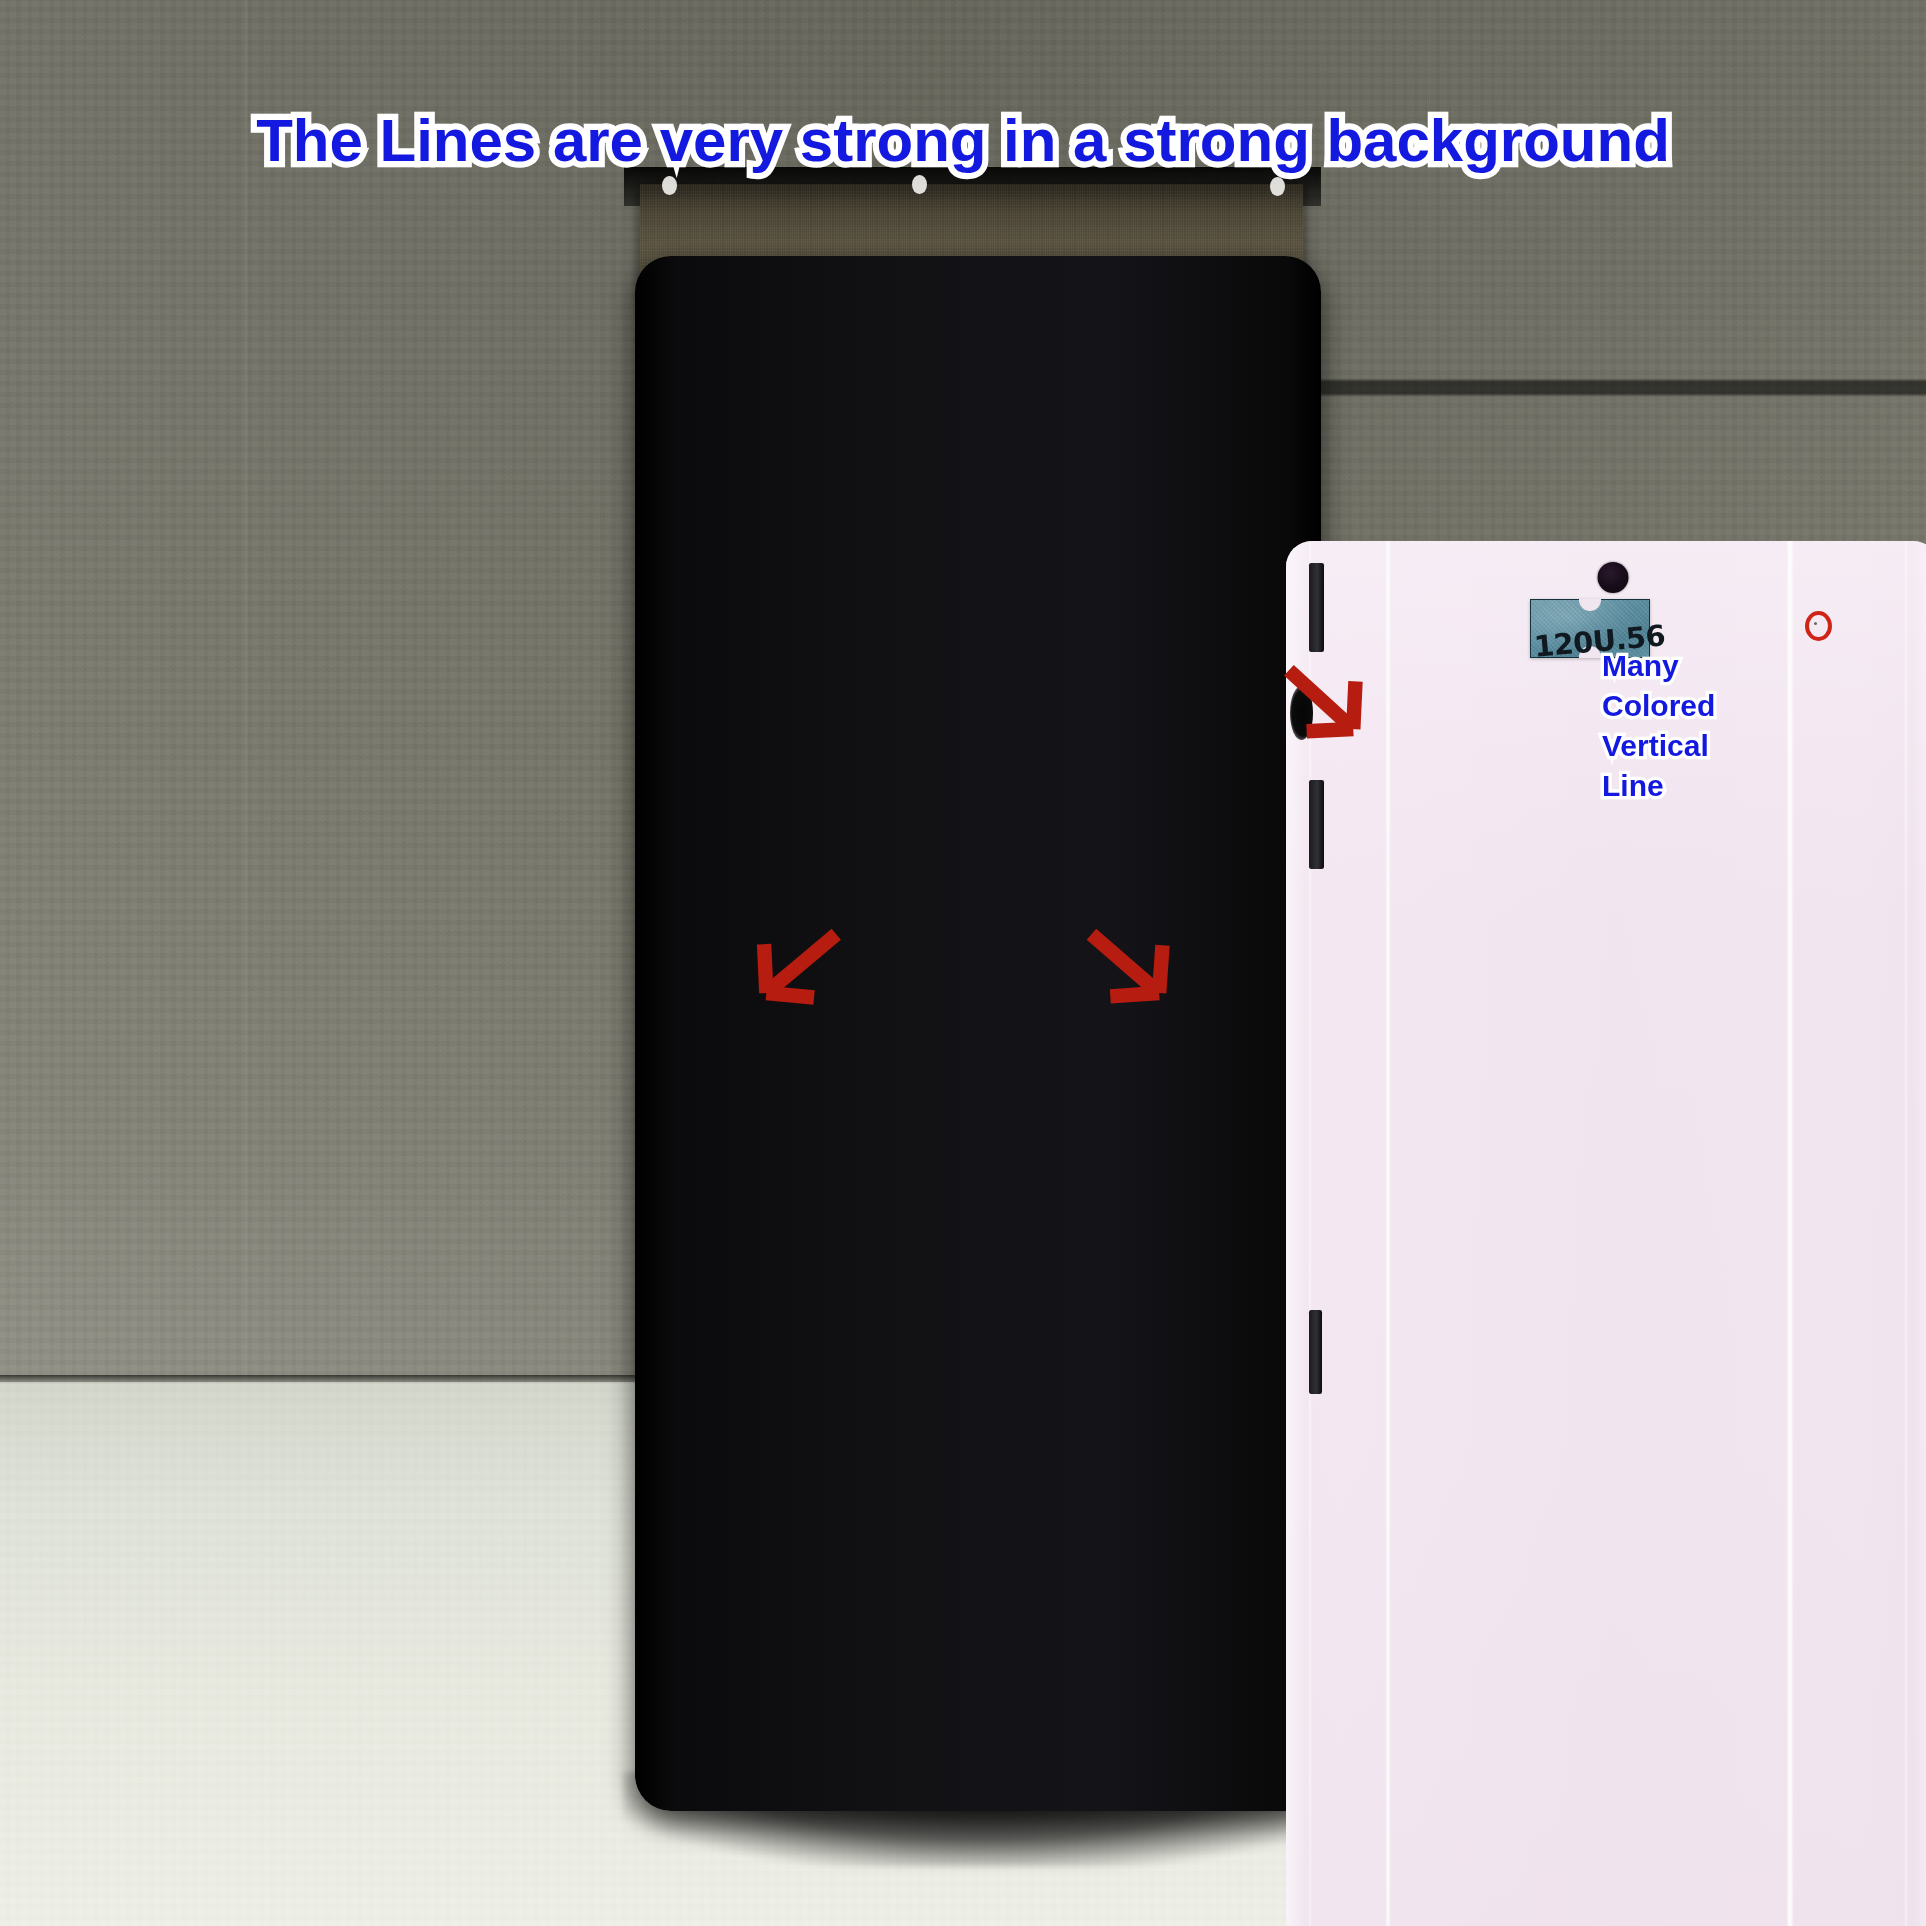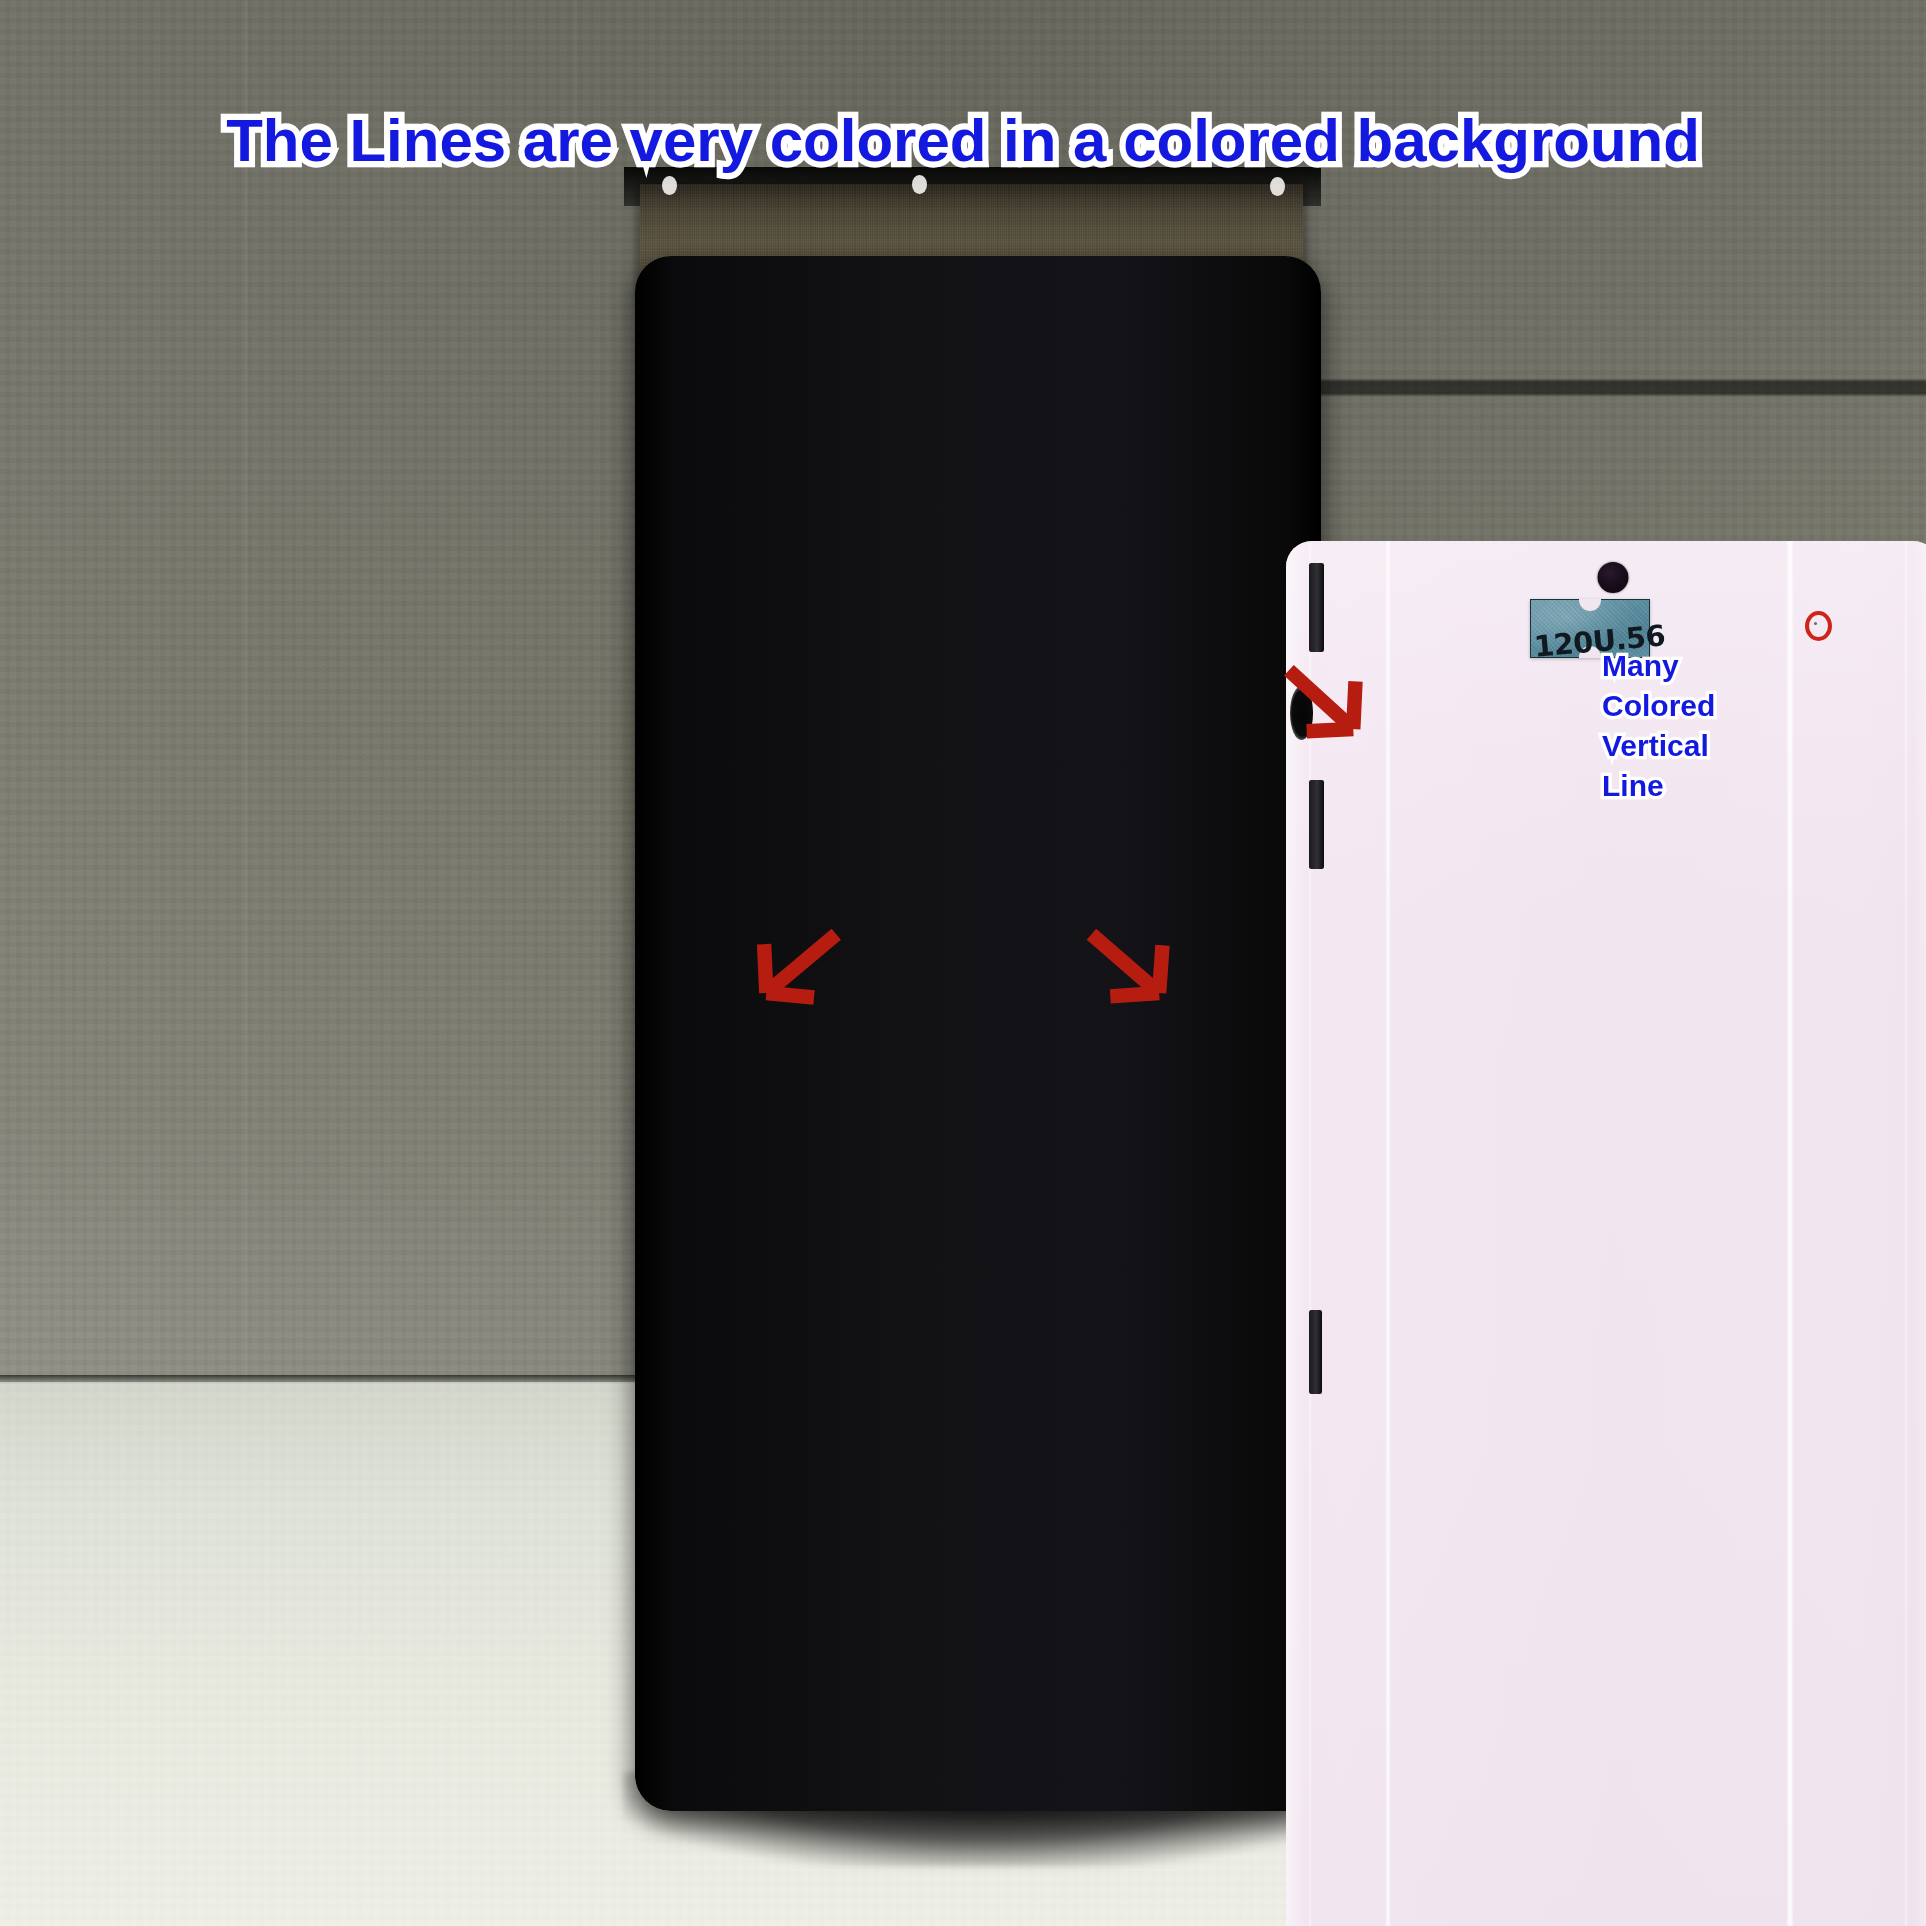--- a/index.html
+++ b/index.html
@@ -258,16 +258,16 @@
   </svg>
 
   <svg class="arrow" style="left:1081px;top:922px;" width="123" height="111" viewBox="0 0 220 200">
     <g stroke="#b71c10" stroke-width="26" fill="none" stroke-linecap="butt">
       <line x1="18" y1="22" x2="140" y2="128"></line>
       <line x1="140" y1="128" x2="52" y2="134"></line>
       <line x1="140" y1="128" x2="146" y2="42"></line>
     </g>
   </svg>
 
-  <div class="title">The Lines are very colored in a colored background</div>
+  <div class="title">The Lines are very strong in a strong background</div>
 
 </div>
 
 
 </body></html>

